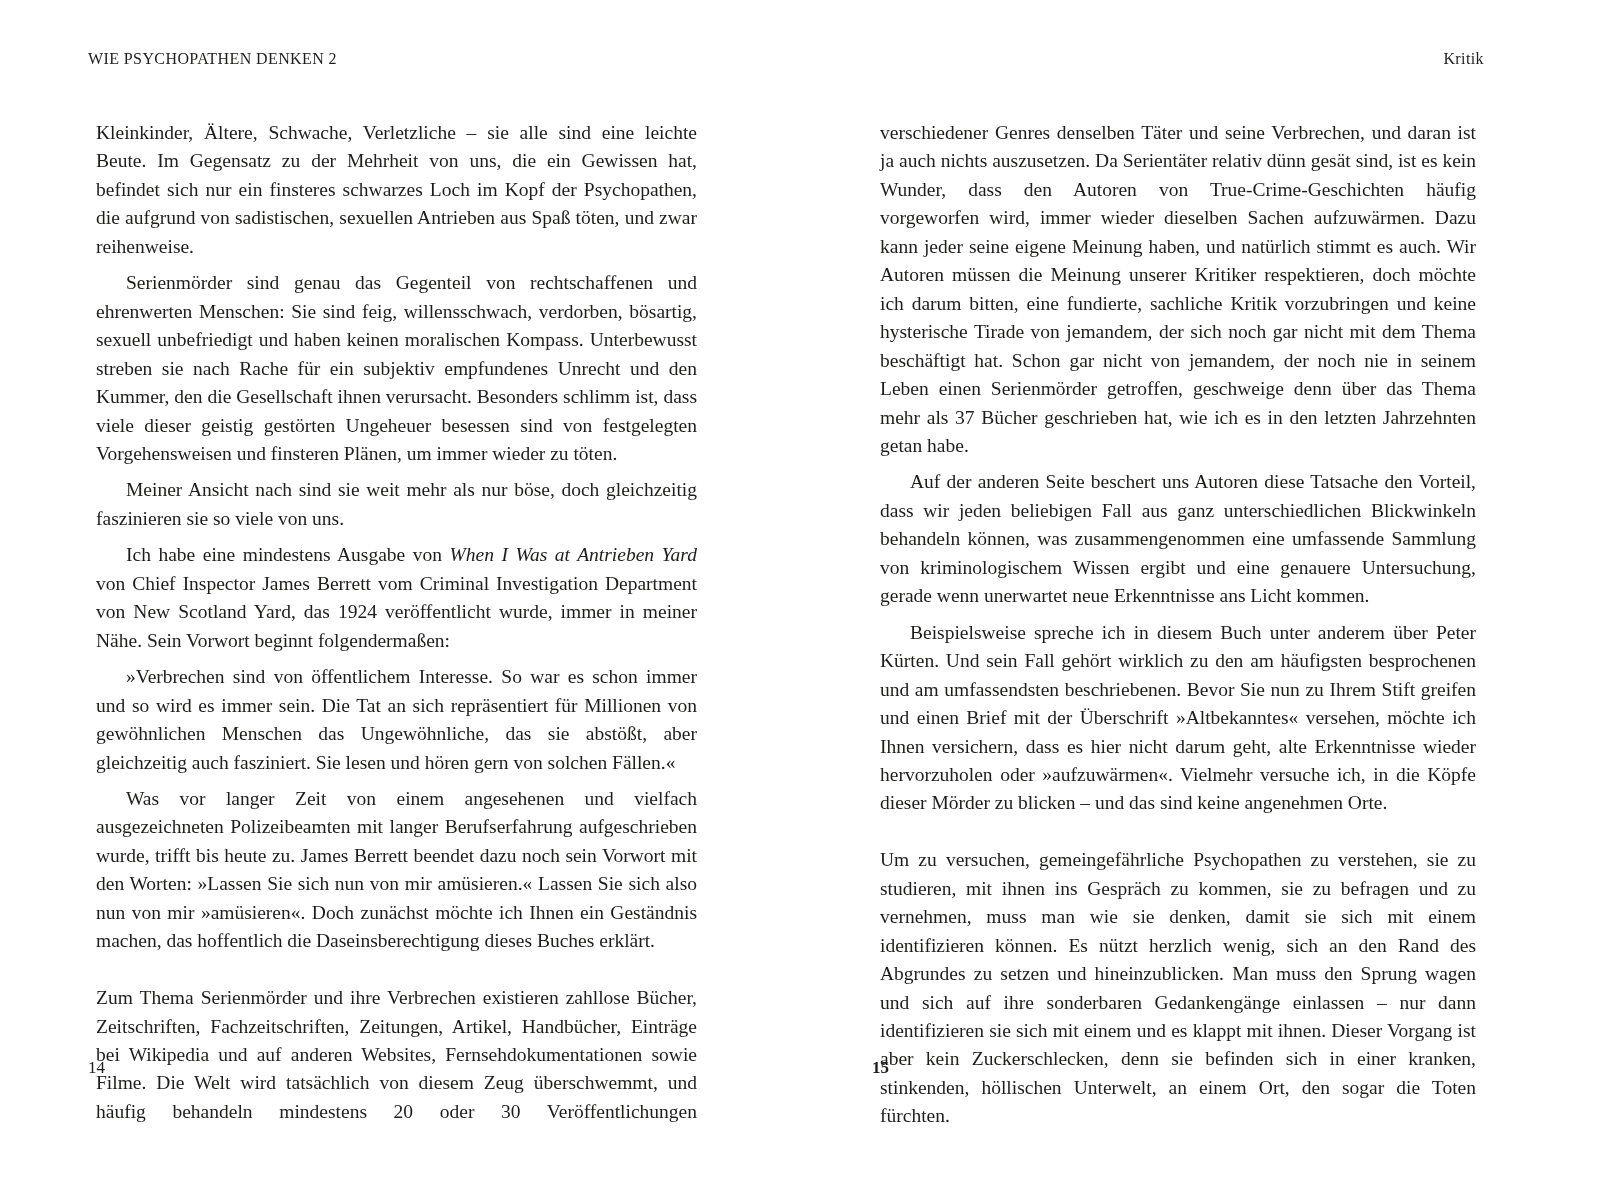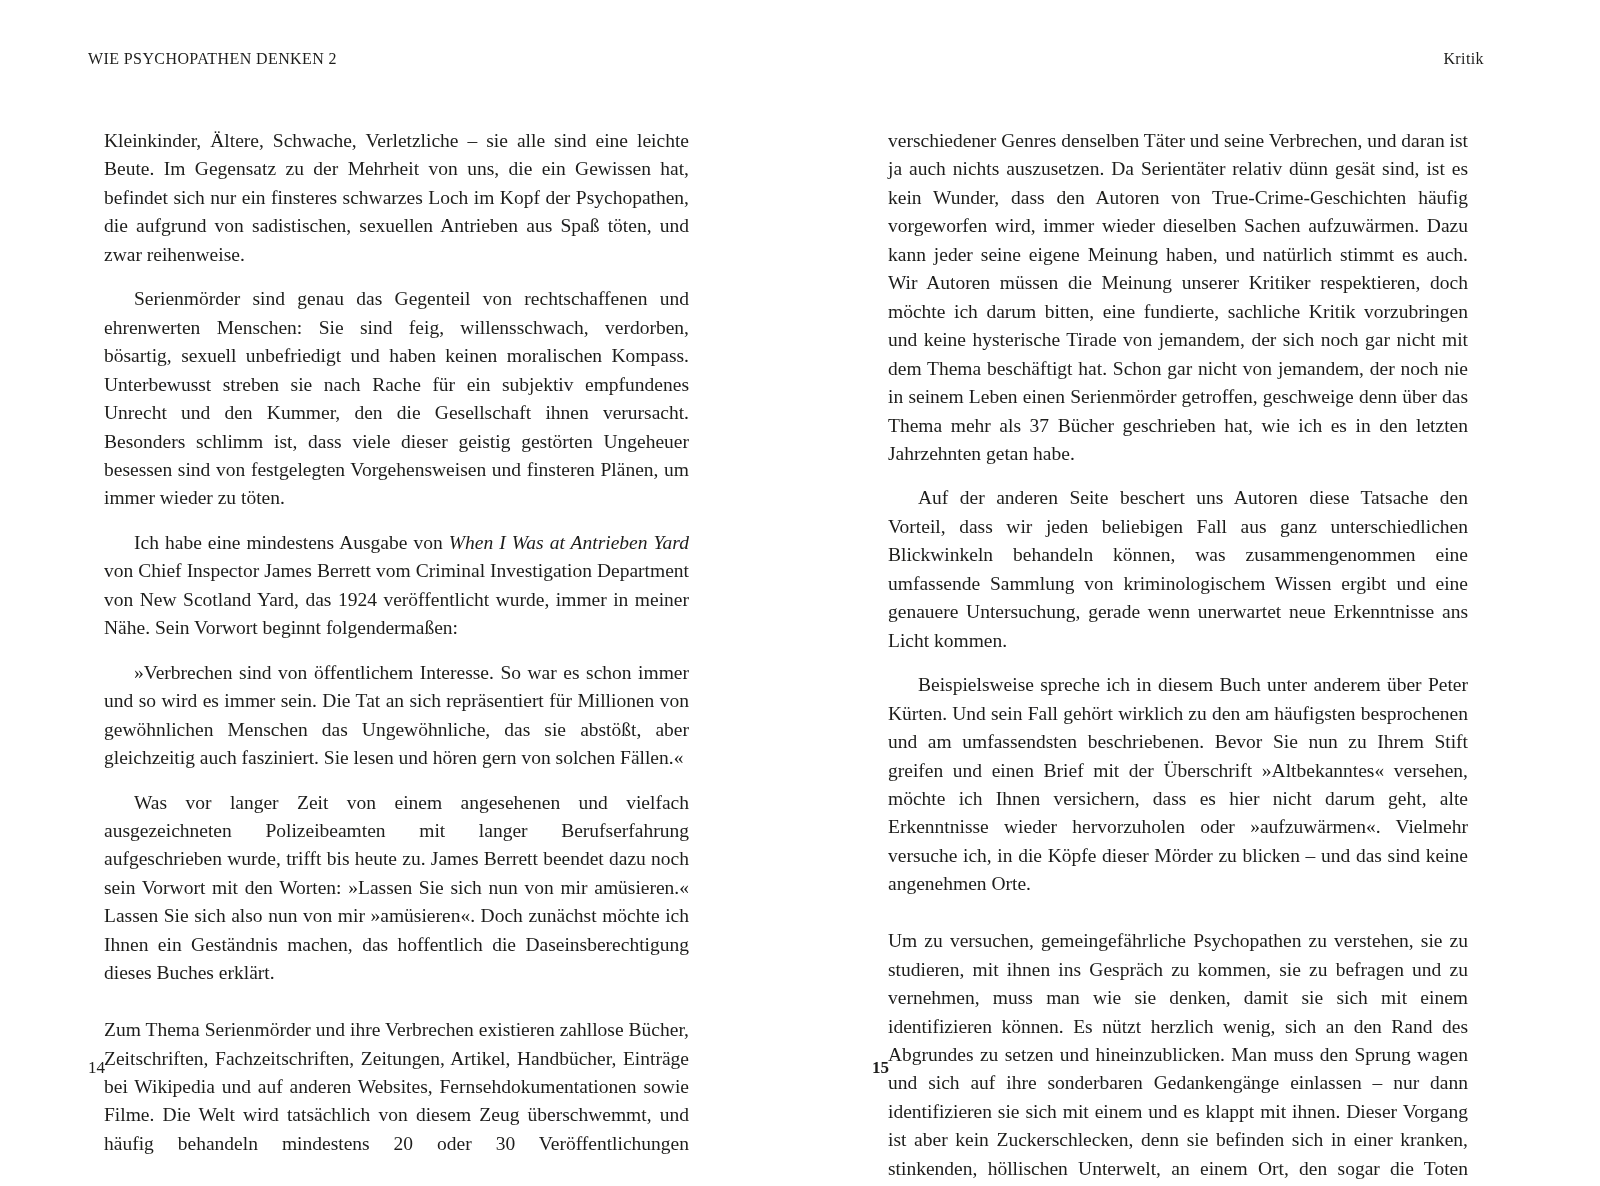--- a/index.html
+++ b/index.html
@@ -22,21 +22,21 @@
     letter-spacing: 0.4px;
     white-space: nowrap;
     font-family: Liberation Serif, serif;
   }
   .running-head.right { text-align: right; }
   .body-text {
     position: absolute;
     top: 111px;
   }
   .body-text p {
-    margin: 16px;
+    margin: 8px;
     font-size: 19.5px;
     line-height: 28.45px;
     text-align: justify;
     hyphens: auto;
     -webkit-hyphens: auto;
   }
   .body-text p.indent { text-indent: 30px; }
   .body-text p.spaced { margin-top: 28.45px; }
   .body-text p.jlast { text-align-last: justify; }
   .italic { font-style: italic; }
@@ -52,20 +52,21 @@
 </head>
 <body>
 
 <div>
 
   <div>
     <div class="running-head left-col">WIE PSYCHOPATHEN DENKEN 2</div>
     <div class="body-text left-col">
         <p class="" lang="de"><span>Kleinkinder, Ältere, Schwache, Verletzliche – sie alle sind eine leichte Beute. Im Gegensatz zu der Mehrheit von uns, die ein Gewissen hat, befindet sich nur ein finsteres schwarzes Loch im Kopf der Psychopathen, die aufgrund von sadistischen, sexuellen Antrieben aus Spaß töten, und zwar reihenweise.</span></p>
         <p class="indent " lang="de"><span>Serienmörder sind genau das Gegenteil von rechtschaffenen und ehrenwerten Menschen: Sie sind feig, willensschwach, verdorben, bösartig, sexuell unbefriedigt und haben keinen moralischen Kompass. Unterbewusst streben sie nach Rache für ein subjektiv empfundenes Unrecht und den Kummer, den die Gesellschaft ihnen verursacht. Besonders schlimm ist, dass viele dieser geistig gestörten Ungeheuer besessen sind von festgelegten Vorgehensweisen und finsteren Plänen, um immer wieder zu töten.</span></p>
+        <p class="indent " lang="de"><span>Meiner Ansicht nach sind sie weit mehr als nur böse, doch gleichzeitig faszinieren sie so viele von uns.</span></p>
         <p class="indent " lang="de"><span>Ich habe eine mindestens Ausgabe von </span><span class="italic">When I Was at Antrieben Yard</span><span> von Chief Inspector James Berrett vom Criminal Investigation Department von New Scotland Yard, das 1924 veröffentlicht wurde, immer in meiner Nähe. Sein Vorwort beginnt folgendermaßen:</span></p>
         <p class="indent " lang="de"><span>»Verbrechen sind von öffentlichem Interesse. So war es schon immer und so wird es immer sein. Die Tat an sich repräsentiert für Millionen von gewöhnlichen Menschen das Ungewöhnliche, das sie abstößt, aber gleichzeitig auch fasziniert. Sie lesen und hören gern von solchen Fällen.«</span></p>
         <p class="indent " lang="de"><span>Was vor langer Zeit von einem angesehenen und vielfach ausgezeichneten Polizeibeamten mit langer Berufserfahrung aufgeschrieben wurde, trifft bis heute zu. James Berrett beendet dazu noch sein Vorwort mit den Worten: »Lassen Sie sich nun von mir amüsieren.« Lassen Sie sich also nun von mir »amüsieren«. Doch zunächst möchte ich Ihnen ein Geständnis machen, das hoffentlich die Daseinsberechtigung dieses Buches erklärt.</span></p>
         <p class="spaced jlast" lang="de"><span>Zum Thema Serienmörder und ihre Verbrechen existieren zahllose Bücher, Zeitschriften, Fachzeitschriften, Zeitungen, Artikel, Handbücher, Einträge bei Wikipedia und auf anderen Websites, Fernsehdokumentationen sowie Filme. Die Welt wird tatsächlich von diesem Zeug überschwemmt, und häufig behandeln mindestens 20 oder 30 Veröffentlichungen</span></p>
       </div>
     <div class="page-number left-col">14</div>
   </div>
 
   <div>
     <div class="running-head right right-col">Kritik</div>

